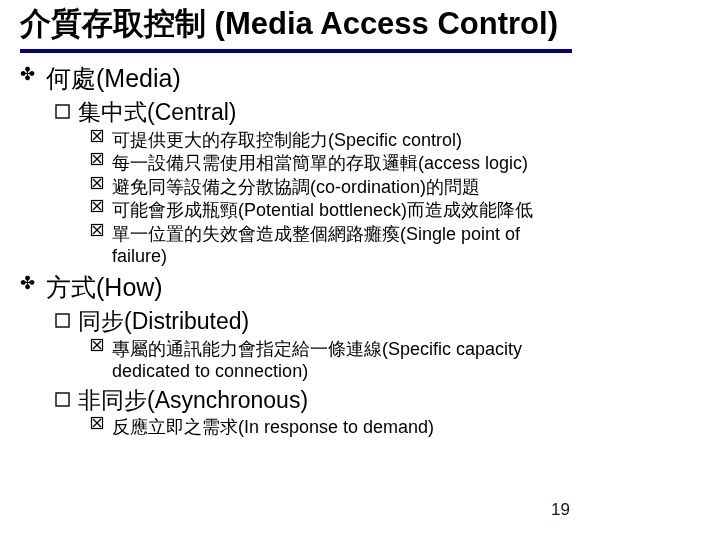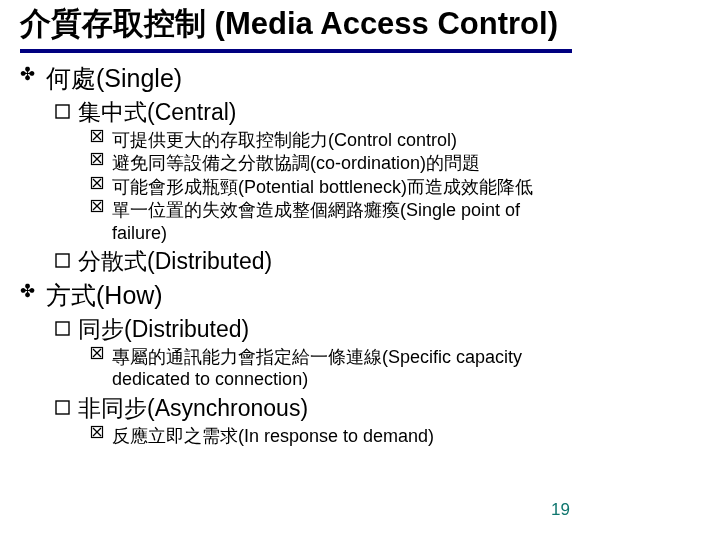--- a/index.html
+++ b/index.html
@@ -75,60 +75,70 @@
   .bul.x {
     width: 22px;
     position: relative;
   }
   .txt { flex: 1 1 auto; }
   .pagenum {
     position: absolute;
     right: 22px;
     bottom: 20px;
     font-size: 17px;
-    color: #0f766e;
+    color: #0f172a;
     font-family: Arial, sans-serif;
   }
   svg { display:block; }
 </style>
 </head>
 <body>
 
 <div class="slide">
 
   <div class="title">介質存取控制 (Media Access Control)</div>
   <div class="rule"></div>
 
   <div class="lvl1">
     <span class="bul z">
       <svg width="20" height="20" viewBox="0 0 20 20">
           <text x="0" y="16" font-size="18" font-family="Arial" fill="#000">✤</text>
         </svg>
     </span>
-    <span class="txt">何處(Single)</span>
+    <span class="txt">何處(Media)</span>
   </div>
 
   <div class="lvl2">
     <span class="bul y">
       <svg width="18" height="18" viewBox="0 0 18 18">
           <rect x="2" y="2" width="13" height="13" fill="none" stroke="#000" stroke-width="1.4"></rect>
         </svg>
     </span>
     <span class="txt">集中式(Central)</span>
   </div>
 
   <div class="lvl3">
     <span class="bul x">
       <svg width="15" height="15" viewBox="0 0 15 15">
           <rect x="1.5" y="1.5" width="11" height="11" fill="none" stroke="#000" stroke-width="1.2"></rect>
           <line x1="3" y1="3" x2="11" y2="11" stroke="#000" stroke-width="1.2"></line>
           <line x1="11" y1="3" x2="3" y2="11" stroke="#000" stroke-width="1.2"></line>
         </svg>
     </span>
-    <span class="txt">可提供更大的存取控制能力(Control control)</span>
+    <span class="txt">可提供更大的存取控制能力(Specific control)</span>
+  </div>
+  <div class="lvl3">
+    <span class="bul x">
+      <svg width="15" height="15" viewBox="0 0 15 15">
+          <rect x="1.5" y="1.5" width="11" height="11" fill="none" stroke="#000" stroke-width="1.2"></rect>
+          <line x1="3" y1="3" x2="11" y2="11" stroke="#000" stroke-width="1.2"></line>
+          <line x1="11" y1="3" x2="3" y2="11" stroke="#000" stroke-width="1.2"></line>
+        </svg>
+    </span>
+    <span class="txt">每一設備只需使用相當簡單的存取邏輯(access logic)</span>
   </div>
   <div class="lvl3">
     <span class="bul x">
       <svg width="15" height="15" viewBox="0 0 15 15">
           <rect x="1.5" y="1.5" width="11" height="11" fill="none" stroke="#000" stroke-width="1.2"></rect>
           <line x1="3" y1="3" x2="11" y2="11" stroke="#000" stroke-width="1.2"></line>
           <line x1="11" y1="3" x2="3" y2="11" stroke="#000" stroke-width="1.2"></line>
         </svg>
     </span>
     <span class="txt">避免同等設備之分散協調(co-ordination)的問題</span>
@@ -145,66 +155,58 @@
   </div>
   <div class="lvl3">
     <span class="bul x">
       <svg width="15" height="15" viewBox="0 0 15 15">
           <rect x="1.5" y="1.5" width="11" height="11" fill="none" stroke="#000" stroke-width="1.2"></rect>
           <line x1="3" y1="3" x2="11" y2="11" stroke="#000" stroke-width="1.2"></line>
           <line x1="11" y1="3" x2="3" y2="11" stroke="#000" stroke-width="1.2"></line>
         </svg>
     </span>
     <span class="txt">單一位置的失效會造成整個網路癱瘓(Single point of failure)</span>
+  </div>
+
+
+  <div class="lvl1">
+    <span class="bul z">
+      <svg width="20" height="20" viewBox="0 0 20 20">
+          <text x="0" y="16" font-size="18" font-family="Arial" fill="#000">✤</text>
+        </svg>
+    </span>
+    <span class="txt">方式(How)</span>
   </div>
 
   <div class="lvl2">
     <span class="bul y">
       <svg width="18" height="18" viewBox="0 0 18 18">
           <rect x="2" y="2" width="13" height="13" fill="none" stroke="#000" stroke-width="1.4"></rect>
         </svg>
     </span>
-    <span class="txt">分散式(Distributed)</span>
-  </div>
-
-  <div class="lvl1">
-    <span class="bul z">
-      <svg width="20" height="20" viewBox="0 0 20 20">
-          <text x="0" y="16" font-size="18" font-family="Arial" fill="#000">✤</text>
-        </svg>
-    </span>
-    <span class="txt">方式(How)</span>
+    <span class="txt">同步(Distributed)</span>
+  </div>
+
+  <div class="lvl3">
+    <span class="bul x">
+      <svg width="15" height="15" viewBox="0 0 15 15">
+          <rect x="1.5" y="1.5" width="11" height="11" fill="none" stroke="#000" stroke-width="1.2"></rect>
+          <line x1="3" y1="3" x2="11" y2="11" stroke="#000" stroke-width="1.2"></line>
+          <line x1="11" y1="3" x2="3" y2="11" stroke="#000" stroke-width="1.2"></line>
+        </svg>
+    </span>
+    <span class="txt">專屬的通訊能力會指定給一條連線(Specific capacity dedicated to connection)</span>
   </div>
 
   <div class="lvl2">
     <span class="bul y">
       <svg width="18" height="18" viewBox="0 0 18 18">
           <rect x="2" y="2" width="13" height="13" fill="none" stroke="#000" stroke-width="1.4"></rect>
         </svg>
     </span>
-    <span class="txt">同步(Distributed)</span>
-  </div>
-
-  <div class="lvl3">
-    <span class="bul x">
-      <svg width="15" height="15" viewBox="0 0 15 15">
-          <rect x="1.5" y="1.5" width="11" height="11" fill="none" stroke="#000" stroke-width="1.2"></rect>
-          <line x1="3" y1="3" x2="11" y2="11" stroke="#000" stroke-width="1.2"></line>
-          <line x1="11" y1="3" x2="3" y2="11" stroke="#000" stroke-width="1.2"></line>
-        </svg>
-    </span>
-    <span class="txt">專屬的通訊能力會指定給一條連線(Specific capacity dedicated to connection)</span>
-  </div>
-
-  <div class="lvl2">
-    <span class="bul y">
-      <svg width="18" height="18" viewBox="0 0 18 18">
-          <rect x="2" y="2" width="13" height="13" fill="none" stroke="#000" stroke-width="1.4"></rect>
-        </svg>
-    </span>
     <span class="txt">非同步(Asynchronous)</span>
   </div>
 
   <div class="lvl3">
     <span class="bul x">
       <svg width="15" height="15" viewBox="0 0 15 15">
           <rect x="1.5" y="1.5" width="11" height="11" fill="none" stroke="#000" stroke-width="1.2"></rect>
           <line x1="3" y1="3" x2="11" y2="11" stroke="#000" stroke-width="1.2"></line>
           <line x1="11" y1="3" x2="3" y2="11" stroke="#000" stroke-width="1.2"></line>
         </svg>

